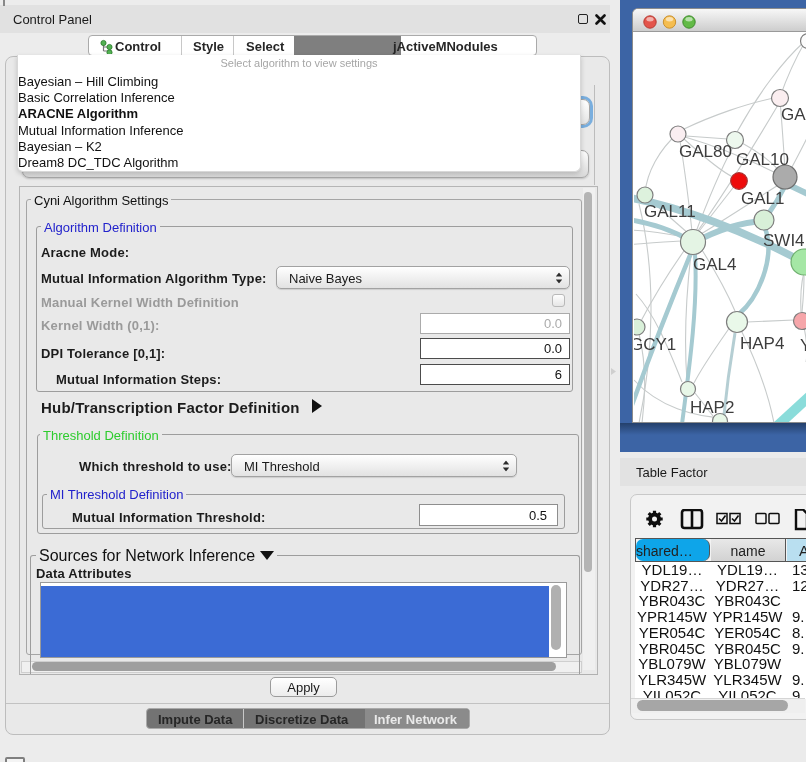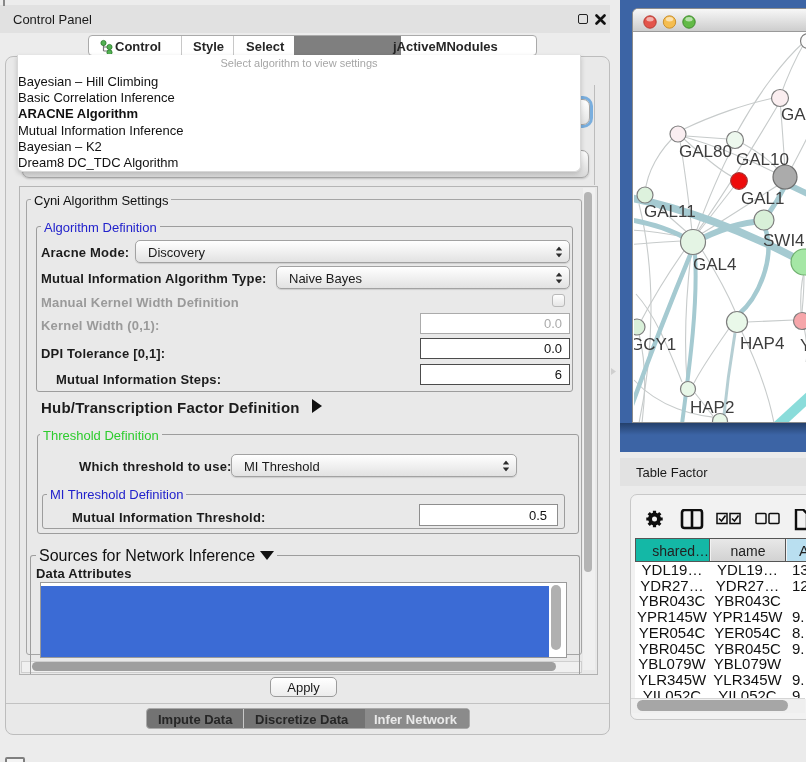--- a/index.html
+++ b/index.html
@@ -73,27 +73,20 @@
     Dream8 DC_TDC Algorithm
   </div>
 
   <div class="grp" style="left:26px;top:199px;width:556px;height:456px;border-color:#a5a5a5;"></div>
   <div class="glabel" style="left:31px;top:193px;color:#111;">Cyni Algorithm Settings</div>
 
   <div class="grp" style="left:36px;top:226px;width:537px;height:166px;"></div>
   <div class="glabel" style="left:41px;top:220px;color:#2222cc;">Algorithm Definition</div>
 
   <div class="lbl" style="left:41px;top:245px;">Aracne Mode:</div>
-  <div class="combo" style="left:135px;top:240px;width:435px;height:23px;">
-    <span class="ctext">Discovery</span>
-    <svg class="carrows" width="8" height="11" viewBox="0 0 8 11">
-        <path d="M4 0 L7.2 4 H0.8 Z" fill="#2c2c2c"></path>
-        <path d="M4 11 L7.2 7 H0.8 Z" fill="#2c2c2c"></path>
-      </svg>
-  </div>
 
   <div class="lbl" style="left:41px;top:271px;">Mutual Information Algorithm Type:</div>
   <div class="combo" style="left:276px;top:266px;width:294px;height:23px;">
     <span class="ctext">Naive Bayes</span>
     <svg class="carrows" width="8" height="11" viewBox="0 0 8 11">
         <path d="M4 0 L7.2 4 H0.8 Z" fill="#2c2c2c"></path>
         <path d="M4 11 L7.2 7 H0.8 Z" fill="#2c2c2c"></path>
       </svg>
   </div>
 
@@ -285,21 +278,21 @@
 
     <g fill="none" stroke="#0e0e0e" stroke-width="1.5">
       <rect x="111" y="4.5" width="10" height="10" rx="1"></rect>
       <rect x="124" y="4.5" width="10" height="10" rx="1"></rect>
     </g>
 
     <path d="M151 0.5 H158 L162 4.5 V20 H151 Z" fill="none" stroke="#0e0e0e" stroke-width="2.4"></path>
   </svg>
 
   <div class="abs" style="left:635px;top:538px;width:171px;height:24px;border-top:1px solid #555;border-bottom:1px solid #555;border-left:1px solid #555;">
-    <div class="abs" style="left:0;top:0;width:74px;height:22px;background:#14b8a6;border-right:1px solid #555;text-align:right;font-size:14px;color:#222;padding-top:4px;">shared…</div>
+    <div class="abs" style="left:0;top:0;width:74px;height:22px;background:#0ea5e9;border-right:1px solid #555;text-align:left;font-size:14px;color:#222;padding-top:4px;border-radius:7px;">shared…</div>
     <div class="abs" style="left:75px;top:0;width:75px;height:22px;background:linear-gradient(#e8e8e8,#d2d2d2);border-right:1px solid #555;text-align:center;font-size:14px;color:#222;padding-top:4px;">name</div>
     <div class="abs" style="left:151px;top:0;width:20px;height:22px;background:#b9dff0;font-size:15px;color:#222;padding-top:3px;padding-left:12px;">A</div>
   </div>
 
   <div class="abs" style="left:635px;top:562px;width:171px;height:137px;background:#fff;overflow:hidden;font-size:15px;color:#111;line-height:15.7px;white-space:pre;">
     <div class="abs" style="left:0;top:0;width:74px;text-align:center;">YDL19…<br>YDR27…<br>YBR043C<br>YPR145W<br>YER054C<br>YBR045C<br>YBL079W<br>YLR345W<br>YIL052C</div>
     <div class="abs" style="left:75px;top:0;width:75px;text-align:center;">YDL19…<br>YDR27…<br>YBR043C<br>YPR145W<br>YER054C<br>YBR045C<br>YBL079W<br>YLR345W<br>YIL052C</div>
     <div class="abs" style="left:157px;top:0;">13<br>12<br><br>9.<br>8.<br>9.<br><br>9.<br>9.</div>
   </div>
 

